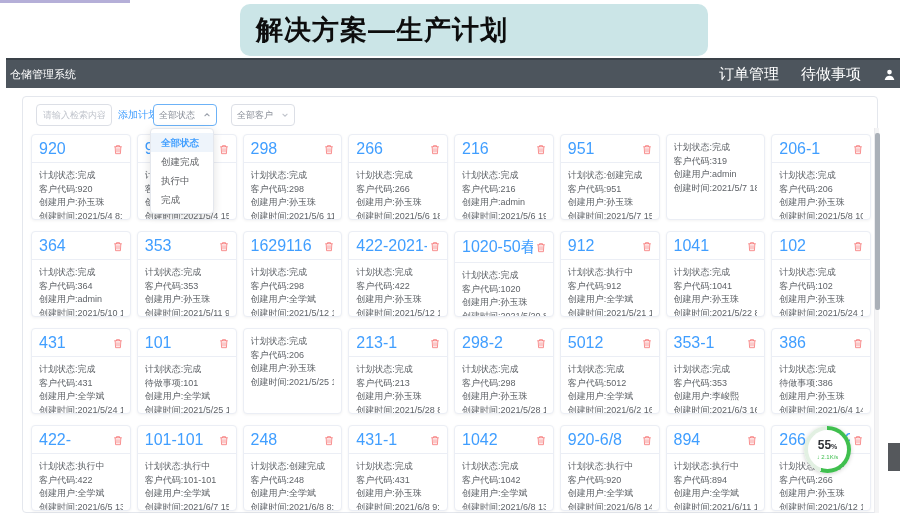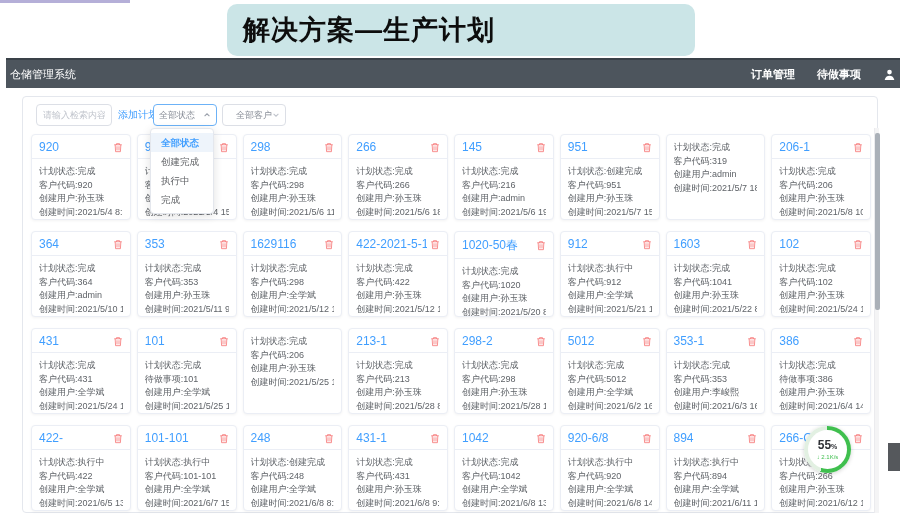--- a/index.html
+++ b/index.html
@@ -2,47 +2,47 @@
 <html><head>
 <meta charset="utf-8">
 <style>
   * { margin:0; padding:0; box-sizing:border-box; }
   html,body { background:#fff; }
   body { font-family:"Liberation Sans","DejaVu Sans",sans-serif; }
   .canvas { position:relative; width:900px; height:532px; background:#fff; overflow:hidden; }
 
   
   .slide-strip { position:absolute; left:0; top:0; width:130px; height:3px; background:#b5afd8; }
-  .slide-title-box { position:absolute; left:227px; top:4px; width:468px; height:52px; background:#cbe5e7; border-radius:10px; display:flex; align-items:center; }
+  .slide-title-box { position:absolute; left:240px; top:4px; width:468px; height:52px; background:#cbe5e7; border-radius:10px; display:flex; align-items:center; }
   .slide-title-box span { font-size:27px; font-weight:bold; color:#0d0d0d; padding-left:16px; letter-spacing:1px; }
 
   
   .app { position:absolute; left:6px; top:58px; width:894px; height:458px; background:#fff; }
   .app-header { height:30px; background:#4d555d; border-top:2px solid #3a4148; display:flex; align-items:center; padding:0 4px; }
   .brand { color:#fff; font-size:11px; }
   .hnav { margin-left:auto; display:flex; align-items:center; gap:22px; }
-  .hnav .navitem { color:#fff; font-size:11px; cursor:pointer;font-weight:bold; }
+  .hnav .navitem { color:#fff; font-size:15px; cursor:pointer; }
   .user-ico { width:13px; height:13px; display:flex; }
 
   
   .panel { position:absolute; left:16px; top:38px; width:856px; height:417px; background:#fff; border:1px solid #e4e7ed; border-radius:4px; }
   .toolbar { position:absolute; left:0; top:0; height:36px; width:100%; display:flex; align-items:center; }
   .search-input { position:absolute; left:13px; top:7px; width:76px; height:22px; border:1px solid #dcdfe6; border-radius:4px; font-size:9px; color:#606266; padding:0 6px; outline:none; }
   .search-input::placeholder { color:#c0c4cc; }
   .add-link { position:absolute; left:95px; top:7px; height:22px; line-height:22px; border:none; background:none; color:#409eff; font-size:10px; cursor:pointer; }
   .selectbox { position:absolute; top:7px; width:64px; height:22px; border:1px solid #dcdfe6; border-radius:4px; display:flex; align-items:center; padding:0 5px; font-size:9px; color:#8a8f99; background:#fff; cursor:pointer; }
   .selectbox.active { border-color:#6cb2f7; }
   .selectbox .sval { flex:1; overflow:hidden; white-space:nowrap; }
   .selectbox svg { flex:none; }
 
   
   .grid { position:absolute; left:8px; top:37px; width:840px; display:grid; grid-template-columns:repeat(8,1fr); column-gap:6px; row-gap:11px; grid-auto-rows:86px; }
   .card { background:#fff; border:1px solid #ebeef5; border-radius:4px; box-shadow:0 1px 3px rgba(0,0,0,.05); overflow:hidden; }
   .card-head { display:flex; align-items:center; justify-content:space-between; padding:5px 7px 4px; border-bottom:1px solid #ebeef5; }
-  .card-title { color:#409eff; font-size:12px; white-space:nowrap; overflow:hidden; cursor:pointer; }
+  .card-title { color:#409eff; font-size:16px; white-space:nowrap; overflow:hidden; cursor:pointer; }
   .del-btn { flex:none; display:flex; cursor:pointer; margin-left:3px; }
   .card-body { padding:6px 7px 0; }
   .cline { font-size:9px; color:#5f6368; line-height:13.5px; white-space:nowrap; overflow:hidden; }
 
   
   .dropdown { position:absolute; left:144px; top:70px; width:64px; background:#fff; border:1px solid #e4e7ed; border-radius:4px; box-shadow:0 2px 10px rgba(0,0,0,.12); padding:4px 0; z-index:30; }
   .dd-item { height:19px; line-height:19px; padding:0 10px; font-size:9.5px; color:#606266; white-space:nowrap; cursor:pointer; }
   .dd-item.selected { color:#409eff; font-weight:bold; background:#eef4fb; }
 
   
@@ -87,21 +87,21 @@
     <div class="panel">
       <div class="toolbar">
         <input class="search-input" type="text" placeholder="请输入检索内容" style="">
         <button class="add-link">添加计划</button>
         <div class="selectbox active" style="left:130px;">
           <span class="sval">全部状态</span>
           <svg width="8" height="8" viewBox="0 0 10 10">
               <polyline points="2,6.5 5,3.5 8,6.5" fill="none" stroke="#9aa0ab" stroke-width="1.3"></polyline>
             </svg>
         </div>
-        <div class="selectbox" style="left:199px;text-align:right;">
+        <div class="selectbox" style="left:208px;">
           <span class="sval">全部客户</span>
           <svg width="8" height="8" viewBox="0 0 10 10">
               <polyline points="2,3.5 5,6.5 8,3.5" fill="none" stroke="#c0c4cc" stroke-width="1.3"></polyline>
             </svg>
         </div>
       </div>
       <div class="grid">
           <div class="card">
             <div class="card-head">
               <span class="card-title">920</span>
@@ -161,21 +161,21 @@
             </div>
             <div class="card-body">
               <div class="cline">计划状态:完成</div>
               <div class="cline">客户代码:266</div>
               <div class="cline">创建用户:孙玉珠</div>
               <div class="cline">创建时间:2021/5/6 18:58:13</div>
             </div>
           </div>
           <div class="card">
             <div class="card-head">
-              <span class="card-title">145</span>
+              <span class="card-title">216</span>
               <span class="del-btn">
                 <svg width="10" height="11" viewBox="0 0 12 13">
                   <path d="M1.5 3.2h9M4.2 3.2V1.9h3.6v1.3M2.6 3.2l.5 8.3h5.8l.5-8.3M4.8 5v5M7.2 5v5" fill="none" stroke="#f56c6c" stroke-width="0.9"></path>
                 </svg>
               </span>
             </div>
             <div class="card-body">
               <div class="cline">计划状态:完成</div>
               <div class="cline">客户代码:216</div>
               <div class="cline">创建用户:admin</div>
@@ -313,21 +313,21 @@
             </div>
             <div class="card-body">
               <div class="cline">计划状态:执行中</div>
               <div class="cline">客户代码:912</div>
               <div class="cline">创建用户:全学斌</div>
               <div class="cline">创建时间:2021/5/21 17:22:26</div>
             </div>
           </div>
           <div class="card">
             <div class="card-head">
-              <span class="card-title">1603</span>
+              <span class="card-title">1041</span>
               <span class="del-btn">
                 <svg width="10" height="11" viewBox="0 0 12 13">
                   <path d="M1.5 3.2h9M4.2 3.2V1.9h3.6v1.3M2.6 3.2l.5 8.3h5.8l.5-8.3M4.8 5v5M7.2 5v5" fill="none" stroke="#f56c6c" stroke-width="0.9"></path>
                 </svg>
               </span>
             </div>
             <div class="card-body">
               <div class="cline">计划状态:完成</div>
               <div class="cline">客户代码:1041</div>
               <div class="cline">创建用户:孙玉珠</div>

